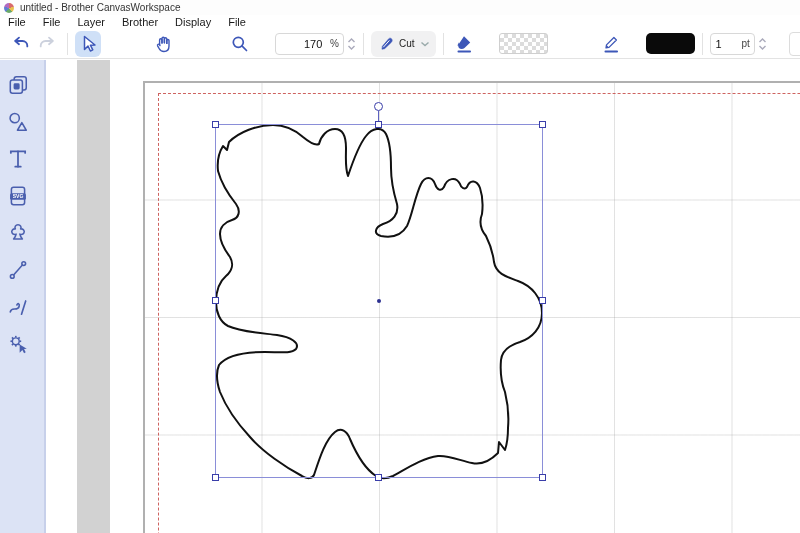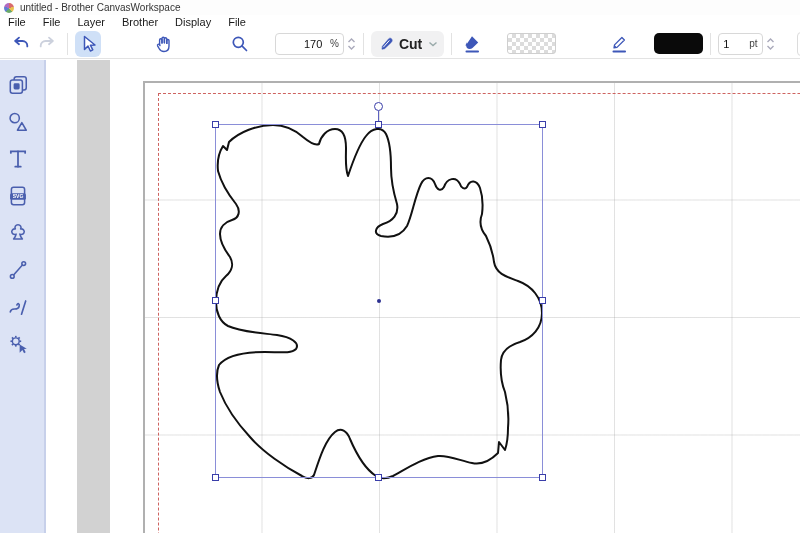--- a/index.html
+++ b/index.html
@@ -28,21 +28,21 @@
   .tbtn.active{background:#cfe0f7;}
   .tsep{width:1px;height:22px;background:#e2e2e2;margin:0 7px;flex:0 0 auto;}
   .valuebox{height:22px;background:#fff;border:1px solid #d8d8d8;border-radius:4px;
             display:flex;align-items:center;padding:0 4px;box-sizing:border-box;flex:0 0 auto;}
   .valuebox .val{font-size:11px;color:#111;min-width:20px;text-align:left;}
   .valuebox .unit{font-size:10px;color:#444;margin-left:6px;}
   .spinner{display:flex;flex-direction:column;justify-content:center;margin-left:3px;flex:0 0 auto;}
   .spinner svg{display:block;}
   .combo{height:26px;background:#f1f1f2;border-radius:6px;display:flex;align-items:center;
          padding:0 6px;box-sizing:border-box;flex:0 0 auto;}
-  .combo .combo-label{font-size:14px;font-weight:bold;color:#222;margin:0 6px 0 4px;}
+  .combo .combo-label{font-size:10px;font-weight:normal;color:#222;margin:0 6px 0 4px;}
   .swatch-black{width:21px;height:21px;background:#0a0a0a;border-radius:5px;flex:0 0 auto;}
   .swatch-checker{width:19px;height:19px;border:1px solid #cfcfcf;border-radius:3px;flex:0 0 auto;
       background:conic-gradient(#dcdcdc 25%,#fff 25% 50%,#dcdcdc 50% 75%,#fff 75%);
       background-size:8px 8px;}
   .linestyle{width:64px;height:24px;background:#fff;border:1px solid #dcdcdc;border-radius:4px;
              display:flex;align-items:center;justify-content:space-between;
              padding:0 4px;box-sizing:border-box;flex:0 0 auto;}
   .line-sample{width:38px;height:0;border-top:2px solid #7d7d7d;}
   .mgap{margin-left:22px;padding-left:28px;}
 

